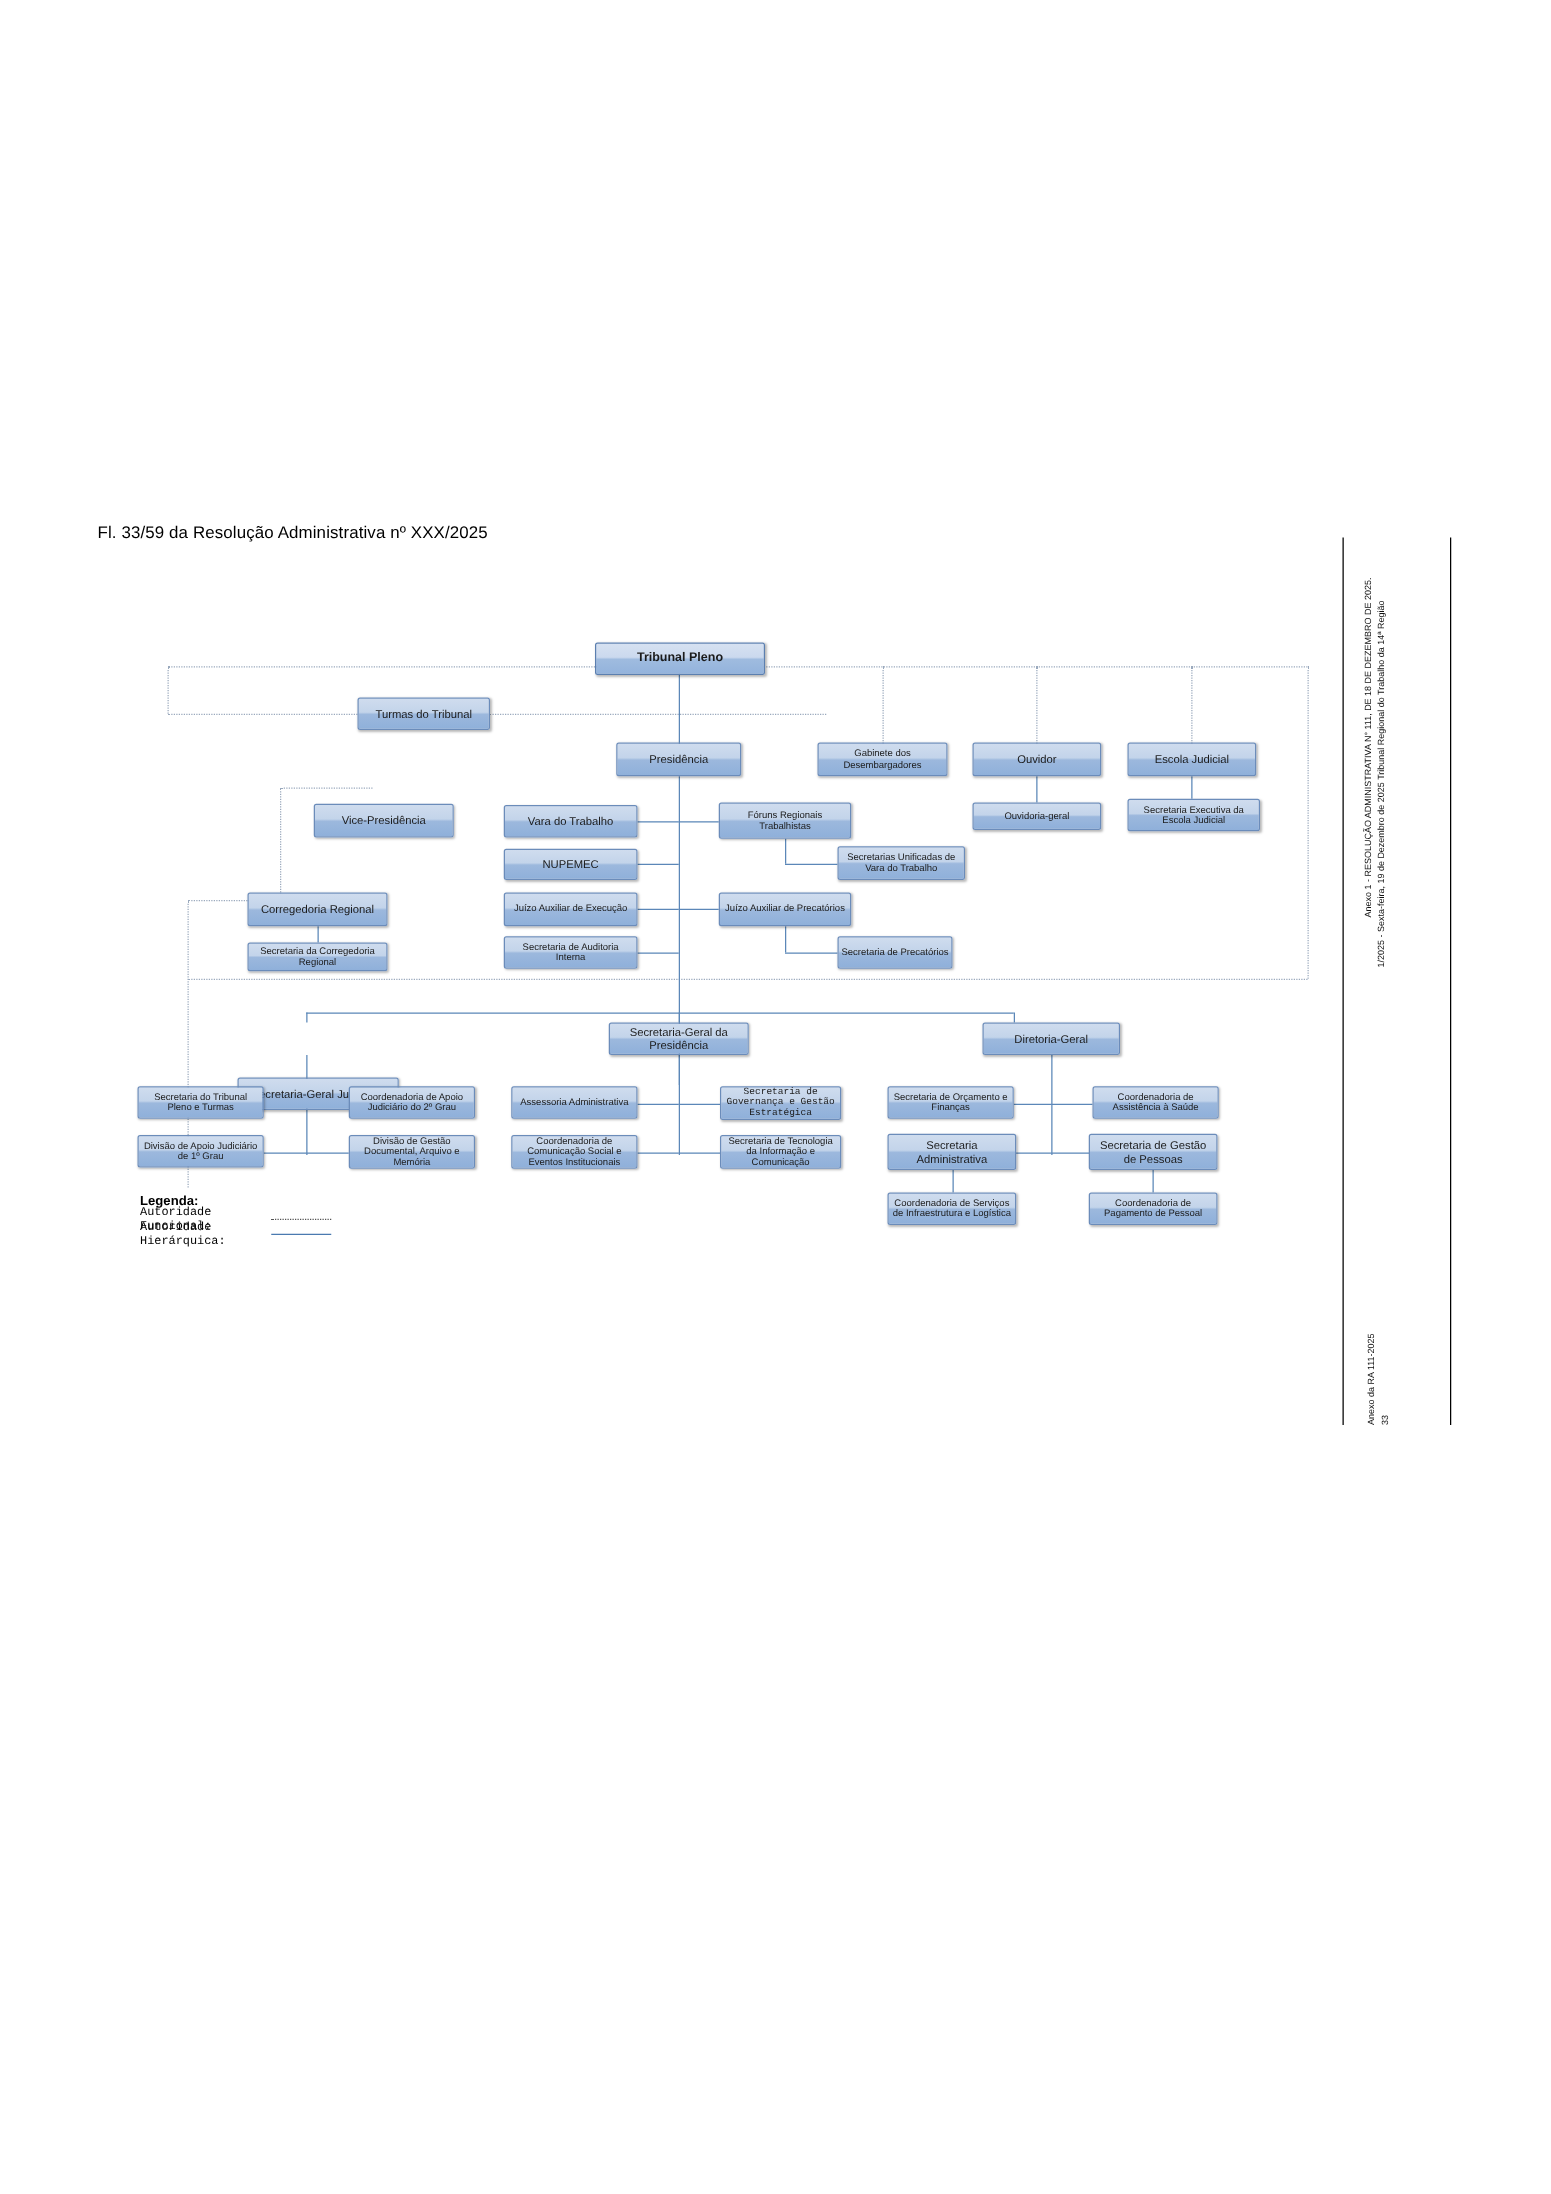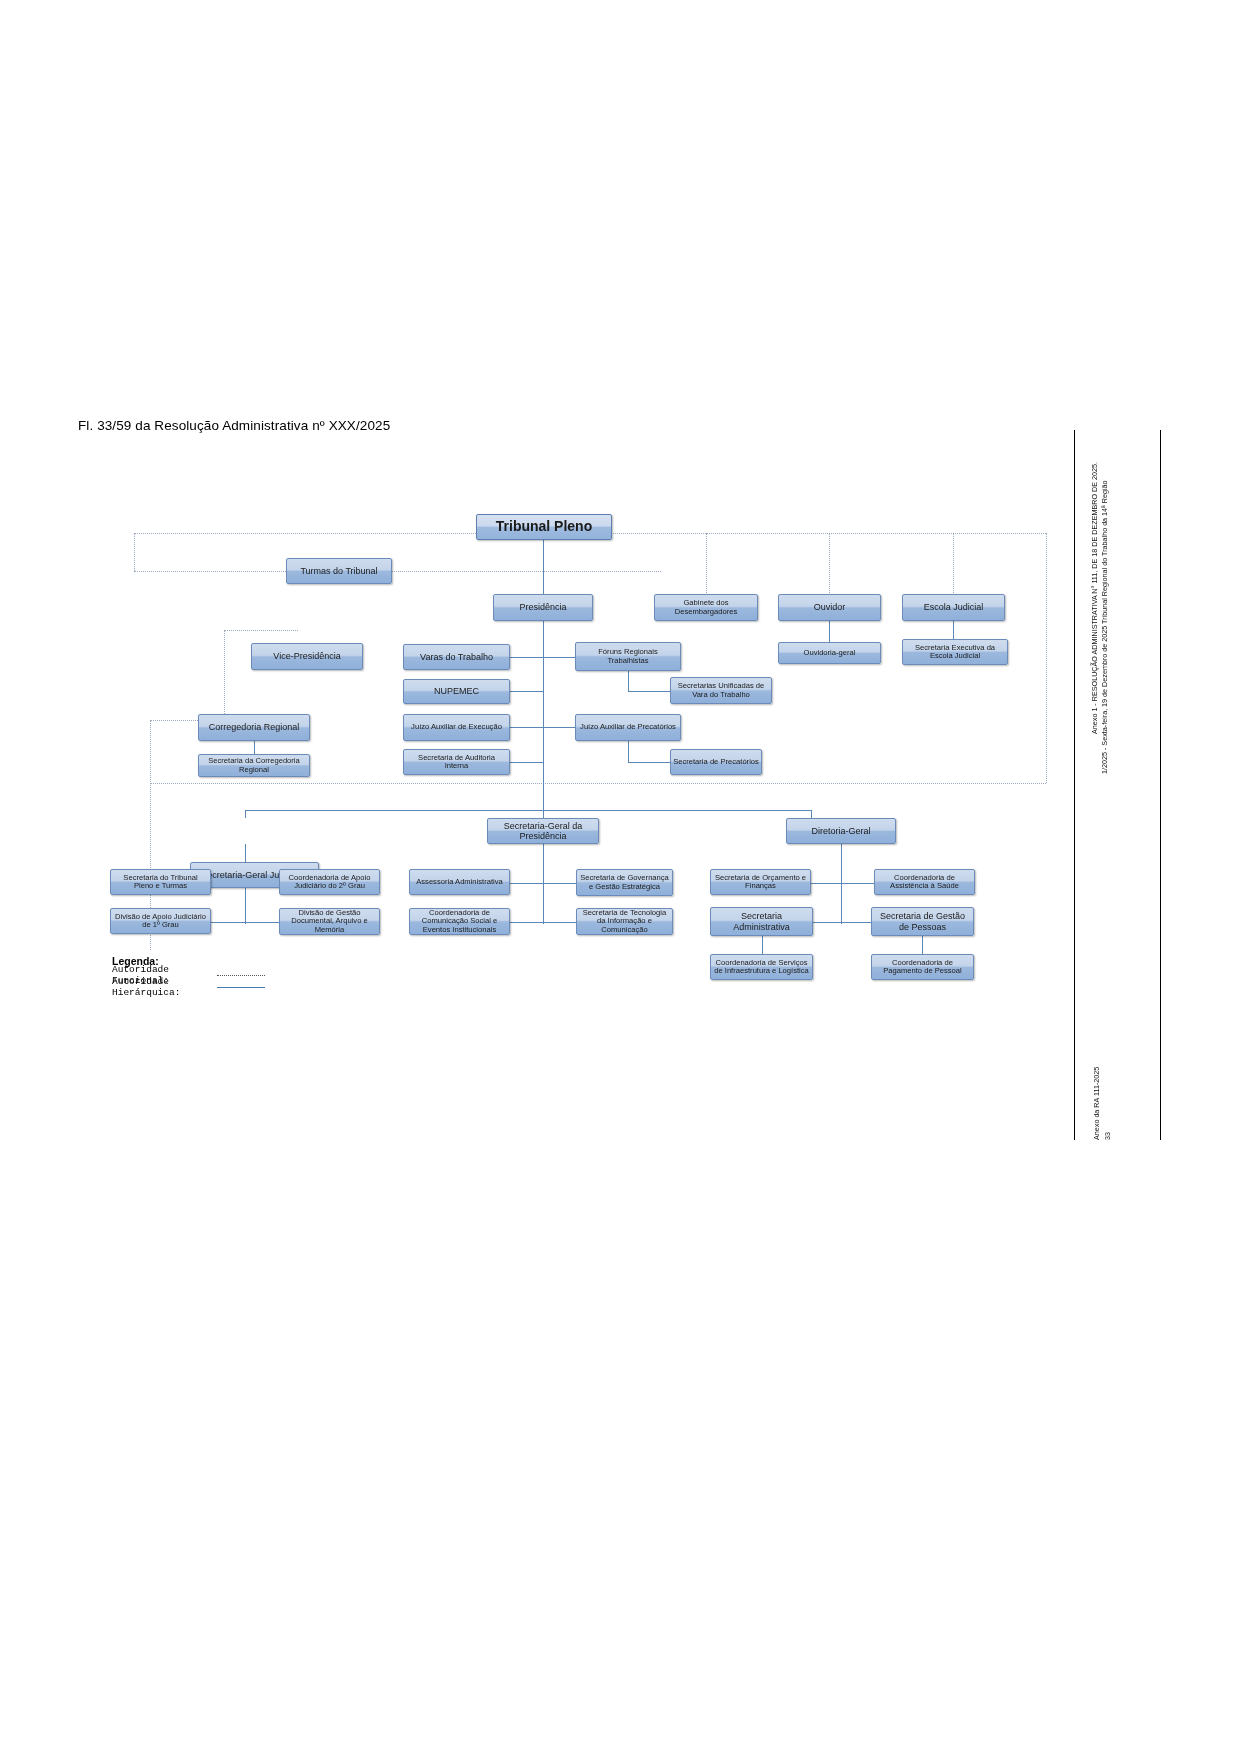--- a/index.html
+++ b/index.html
@@ -12,21 +12,21 @@
   .subtitle span{border-bottom:1px solid #000;padding-bottom:1px;}
 
   
   .box{position:absolute;box-sizing:border-box;
        border:1px solid #6b8cba;border-radius:2px;
        background:linear-gradient(to bottom,#cfdcee 0%,#c3d4ea 45%,#9cb8dd 52%,#8fb0da 100%);
        box-shadow:1px 1px 2px rgba(0,0,0,.28);
        display:flex;align-items:center;justify-content:center;text-align:center;
        line-height:1.12;color:#1b1b1b;padding:1px 2px;z-index:5;}
   .box.root{background:linear-gradient(to bottom,#d6e1f1 0%,#cbd9ee 45%,#9fbbdf 52%,#93b3dc 100%);
-            border-color:#5b7fb0;font-weight:bold;} .f9{font-size:9px;} .f8{font-size:7.6px;} .f13{font-size:14px;}
+            border-color:#5b7fb0;font-weight:bold;} .f9{font-size:9px;} .f8{font-size:7.6px;} .f13{font-size:10px;}
 
   
   .ln{position:absolute;background:#5b87b8;z-index:1;}
   .lnh{height:1px;} .lnv{width:1px;}
   .dot{position:absolute;z-index:1;}
   .doth{height:0;border-top:1px dotted #9aa9bd;}
   .dotv{width:0;border-left:1px dotted #9aa9bd;}
 
   
   .legend{position:absolute;left:112px;top:955px;font-size:9.5px;}
@@ -137,21 +137,21 @@
 
   <div class="box f9" style="left:902px;top:594px;width:103px;height:27px;">
     <span>Escola Judicial</span>
     </div>
 
   <div class="box f9" style="left:251px;top:643px;width:112px;height:27px;">
     <span>Vice-Presidência</span>
     </div>
 
   <div class="box f9" style="left:403px;top:644px;width:107px;height:26px;">
-    <span>Varas do Trabalho</span>
+    <span>Vara do Trabalho</span>
     </div>
 
   <div class="box f8" style="left:575px;top:642px;width:106px;height:29px;">
     <span>Fóruns Regionais Trabalhistas</span>
     </div>
 
   <div class="box f8" style="left:778px;top:642px;width:103px;height:22px;">
     <span>Ouvidoria-geral</span>
     </div>
 
@@ -208,21 +208,21 @@
     </div>
 
   <div class="box f8" style="left:279px;top:869px;width:101px;height:26px;">
     <span>Coordenadoria de Apoio Judiciário do 2º Grau</span>
     </div>
 
   <div class="box f8" style="left:409px;top:869px;width:101px;height:26px;">
     <span>Assessoria Administrativa</span>
     </div>
 
-  <div class="box f8" style="left:576px;top:869px;width:97px;height:27px;">
+  <div class="box f8" style="left:576px;top:869px;width:97px;height:27px;font-family:Liberation Mono, monospace;">
     <span>Secretaria de Governança e Gestão Estratégica</span>
     </div>
 
   <div class="box f8" style="left:710px;top:869px;width:101px;height:26px;">
     <span>Secretaria de Orçamento e Finanças</span>
     </div>
 
   <div class="box f8" style="left:874px;top:869px;width:101px;height:26px;">
     <span>Coordenadoria de Assistência à Saúde</span>
     </div>

